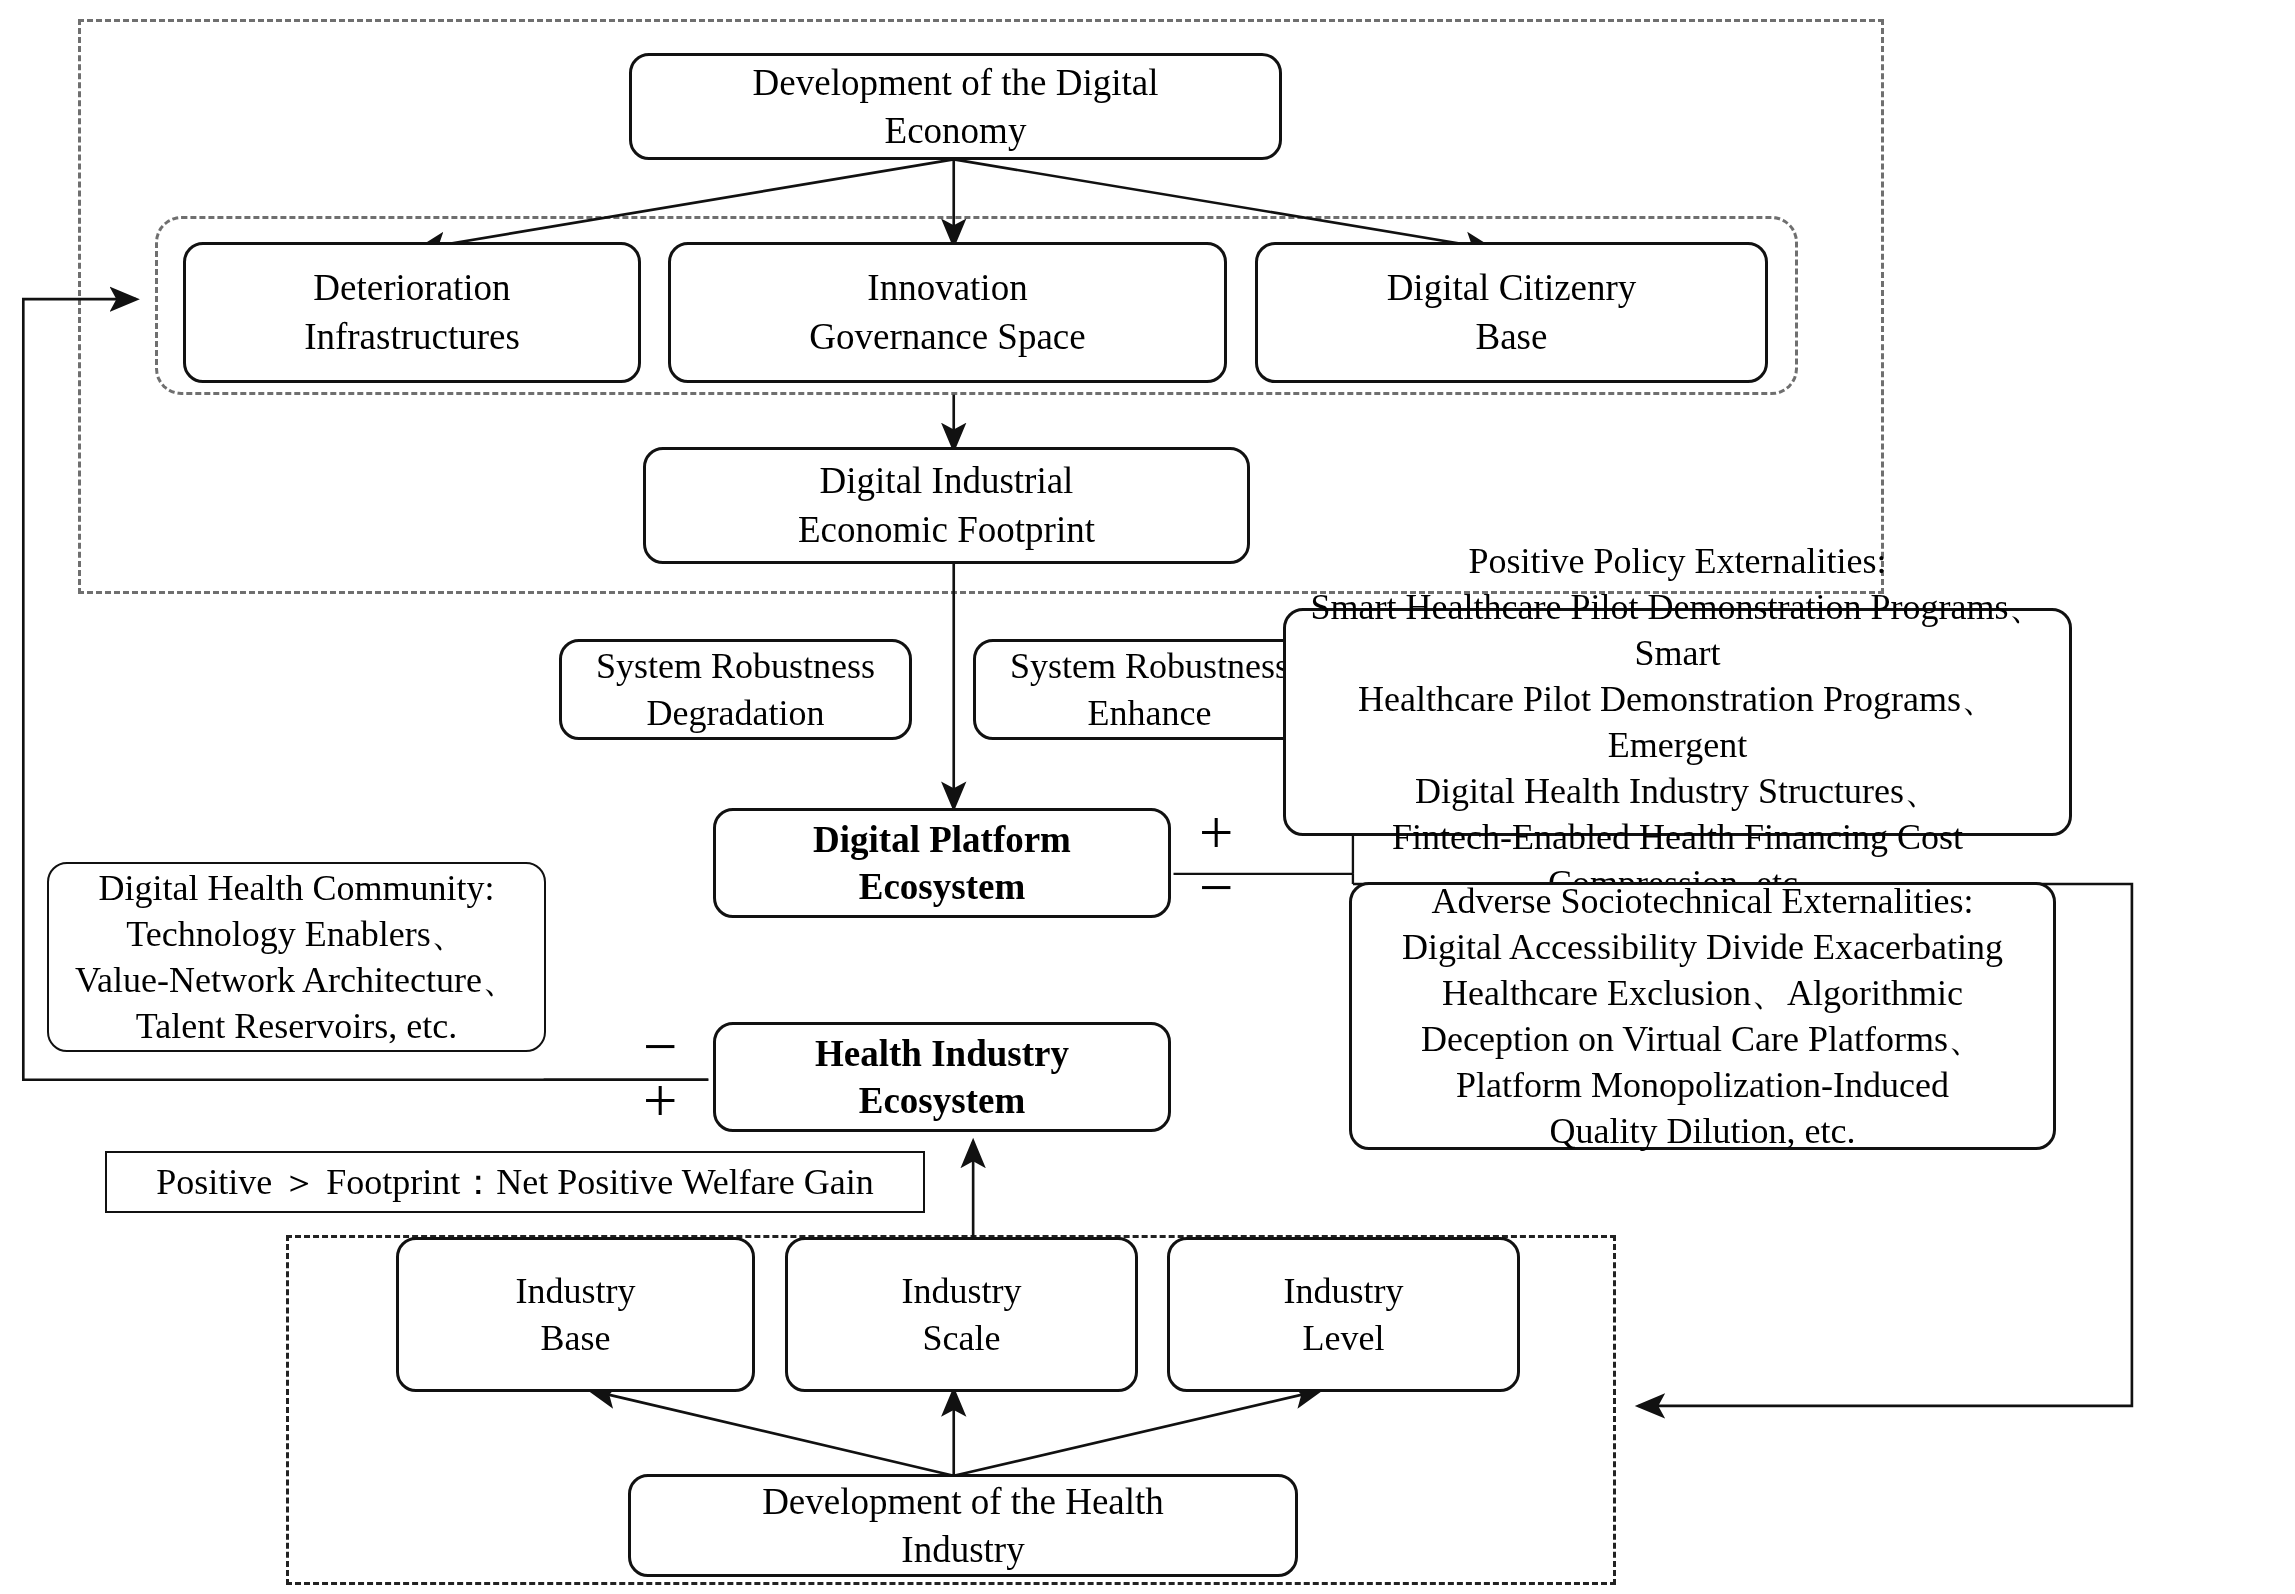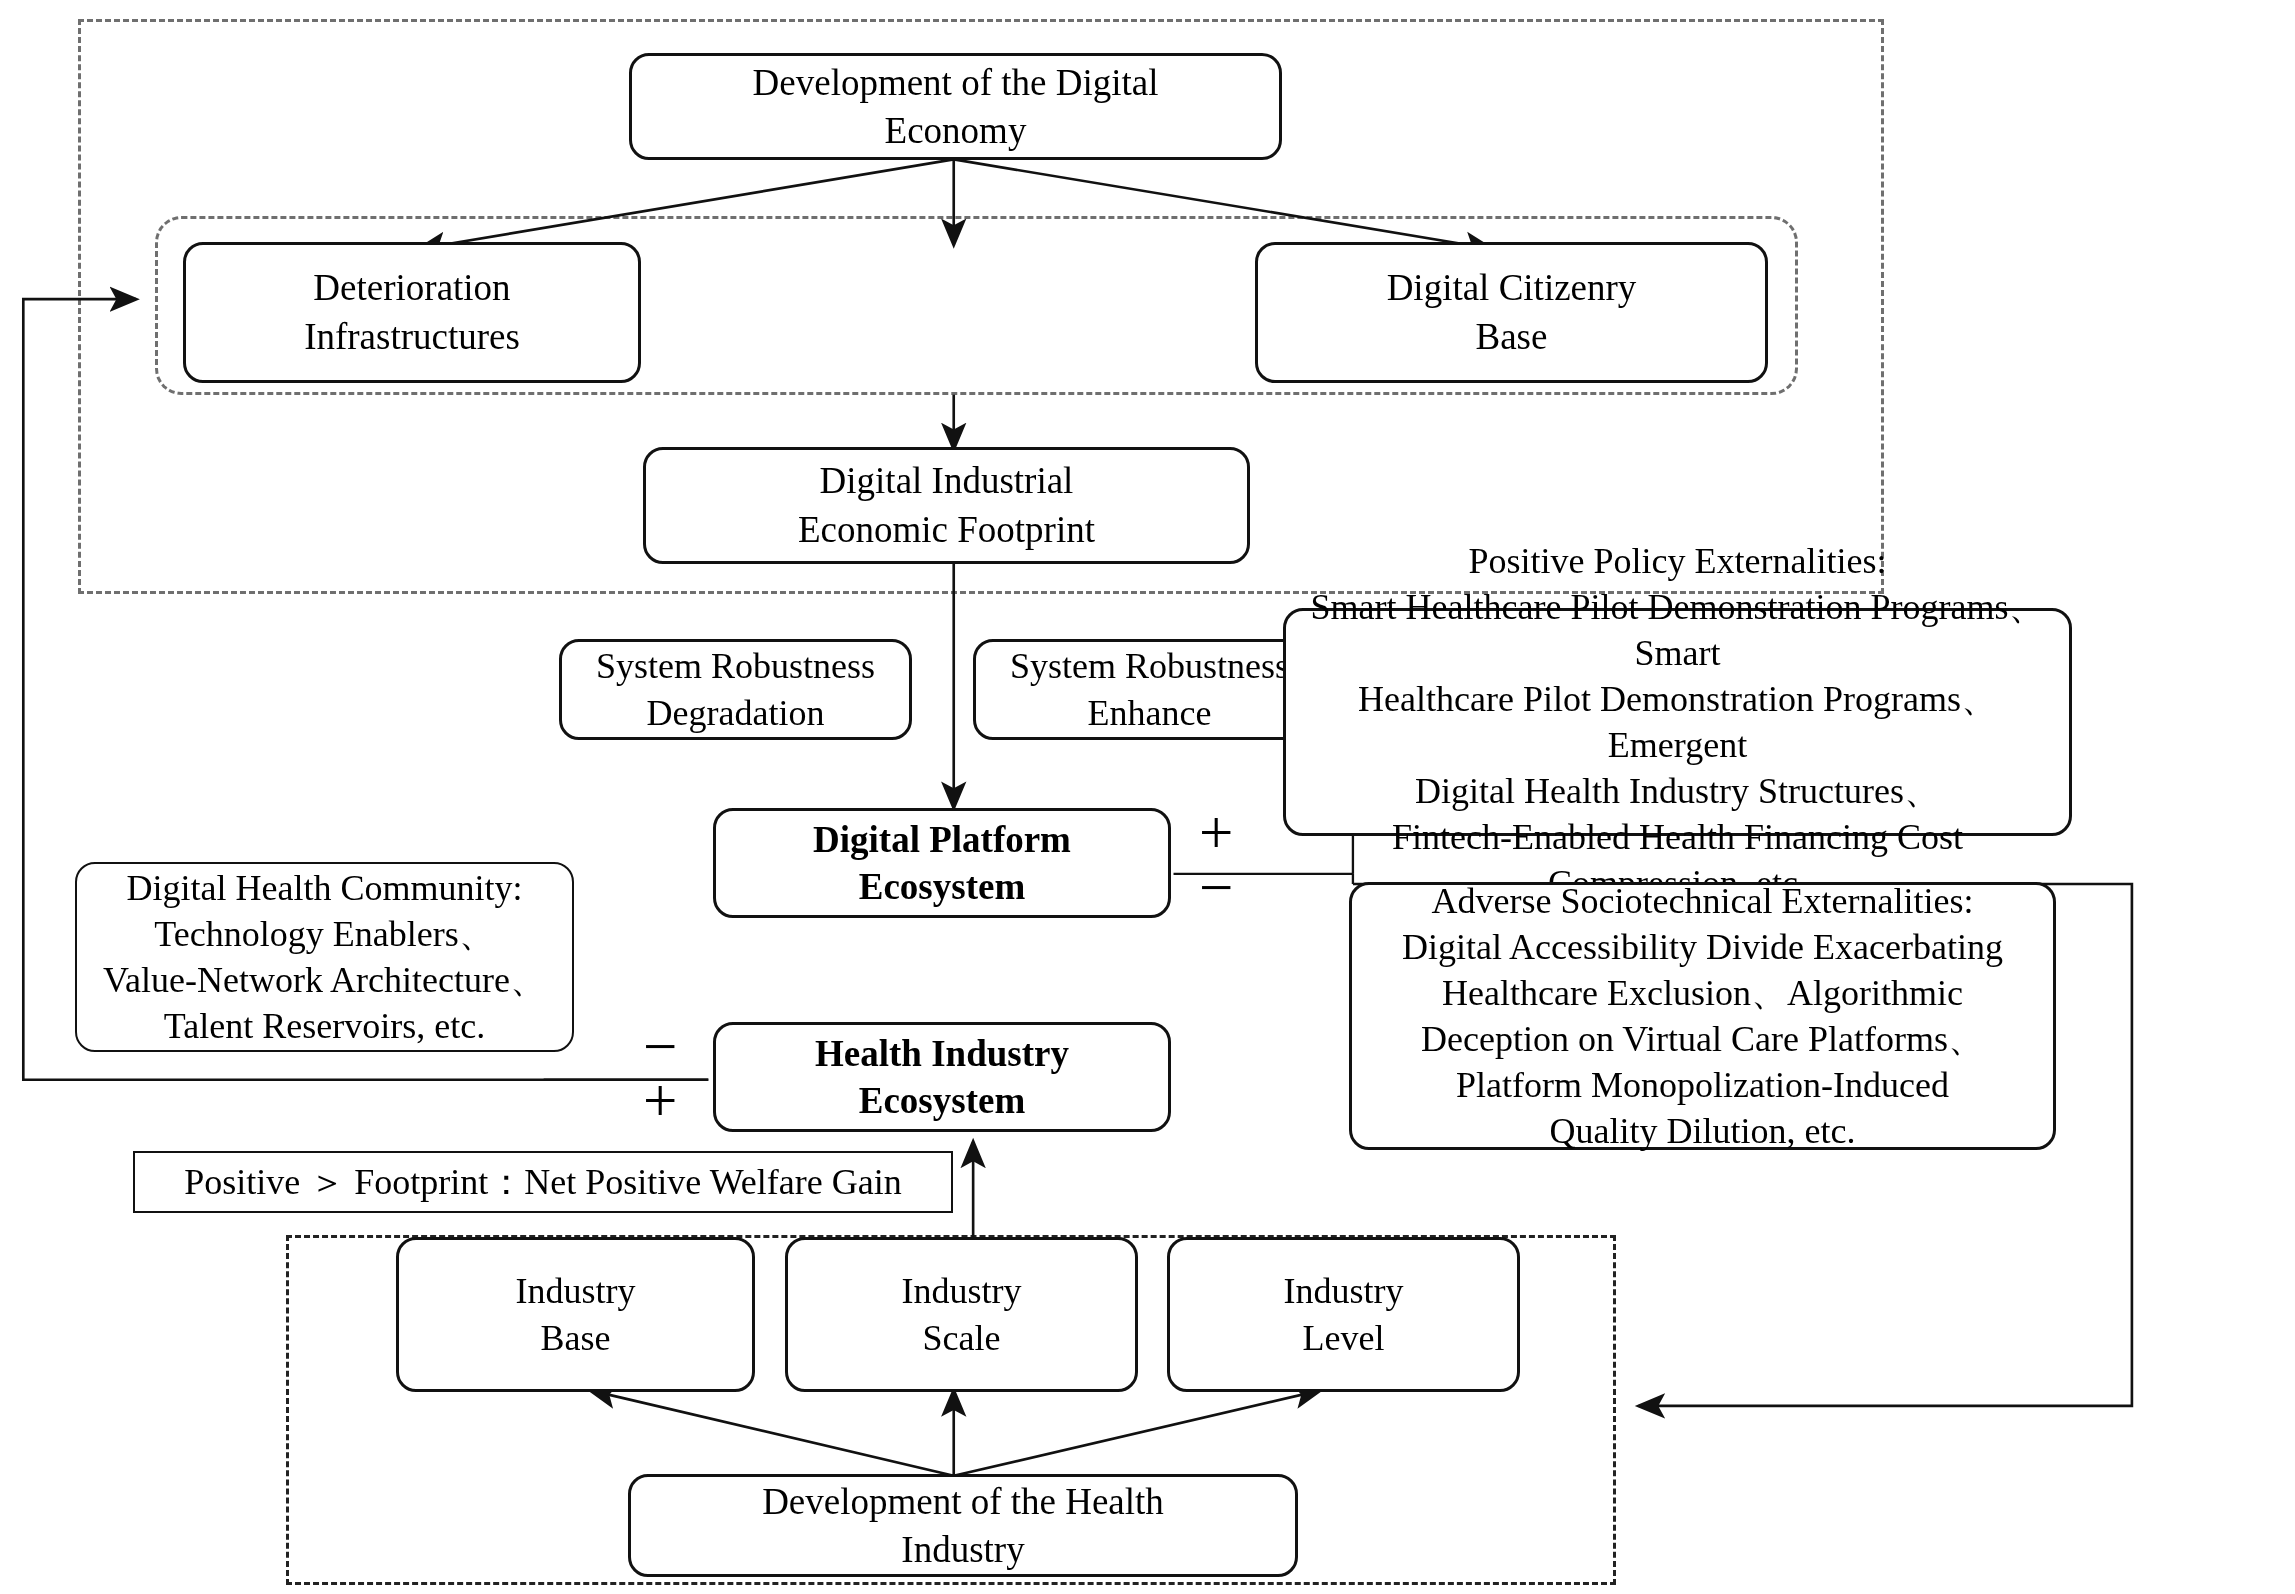--- a/index.html
+++ b/index.html
@@ -2,21 +2,21 @@
 <html style="font-size:12.4px"><head>
 <meta charset="utf-8">
 <style>
   html,body{margin:0;padding:0;background:#fff;}
   body{width:2295px;height:1594px;font-family:"Liberation Serif",serif;color:#000;}
   #stage{position:relative;width:2295px;height:1594px;overflow:hidden;}
   svg.layer{position:absolute;left:0;top:0;width:2295px;height:1594px;}
   .node{position:absolute;display:flex;align-items:center;justify-content:center;
         text-align:center;line-height:1.28;box-sizing:border-box;}
   .rect{border:3.1px solid #111;background:#fff;}
-  .rect-thin{border:2.3px solid #111;background:#fff;margin-left:28px;}
+  .rect-thin{border:2.3px solid #111;background:#fff;}
   .rounded{border:3.9px solid #111;border-radius:17px;background:#fff;font-weight:bold;}
   .ell{position:absolute;display:flex;align-items:center;justify-content:center;
        text-align:center;line-height:1.3;border:3.9px solid #111;border-radius:50%;
        background:#fff;box-sizing:border-box;}
   .fs-48{font-size:37px;}
   .fs-46{font-size:36px;}
   .sign{position:absolute;font-size:61px;line-height:1;font-weight:400;}
   .dashbox{position:absolute;box-sizing:border-box;border:3.1px dashed #6f6f6f;}
   .dashbox-dark{position:absolute;box-sizing:border-box;border:3.9px dashed #222;}
   .dashbox-round{position:absolute;box-sizing:border-box;border:3.1px dashed #6f6f6f;border-radius:26.4px;}
@@ -68,20 +68,22 @@
       <line x1="1253" y1="1600" x2="1253" y2="1470" marker-end="url(#ah)"></line>
     </g>
   </svg>
 
   <div class="node rect fs-48 para" style="left:629px;top:53px;width:653px;height:107px;">Development of the Digital
 Economy</div>
 
   <div class="ell fs-48 para" style="left:183px;top:242px;width:458px;height:141px;">Deterioration
 Infrastructures</div>
 
+  <div class="ell fs-48 para" style="left:668px;top:242px;width:559px;height:141px;">Innovation
+Governance  Space</div>
 
   <div class="ell fs-48 para" style="left:1255px;top:242px;width:513px;height:141px;">Digital Citizenry
 Base</div>
 
   <div class="ell fs-48 para" style="left:643px;top:447px;width:607px;height:117px;">Digital Industrial
 Economic  Footprint</div>
 
   <div class="node rect fs-46 para" style="left:559px;top:639px;width:353px;height:101px;">System Robustness
 Degradation</div>
 

